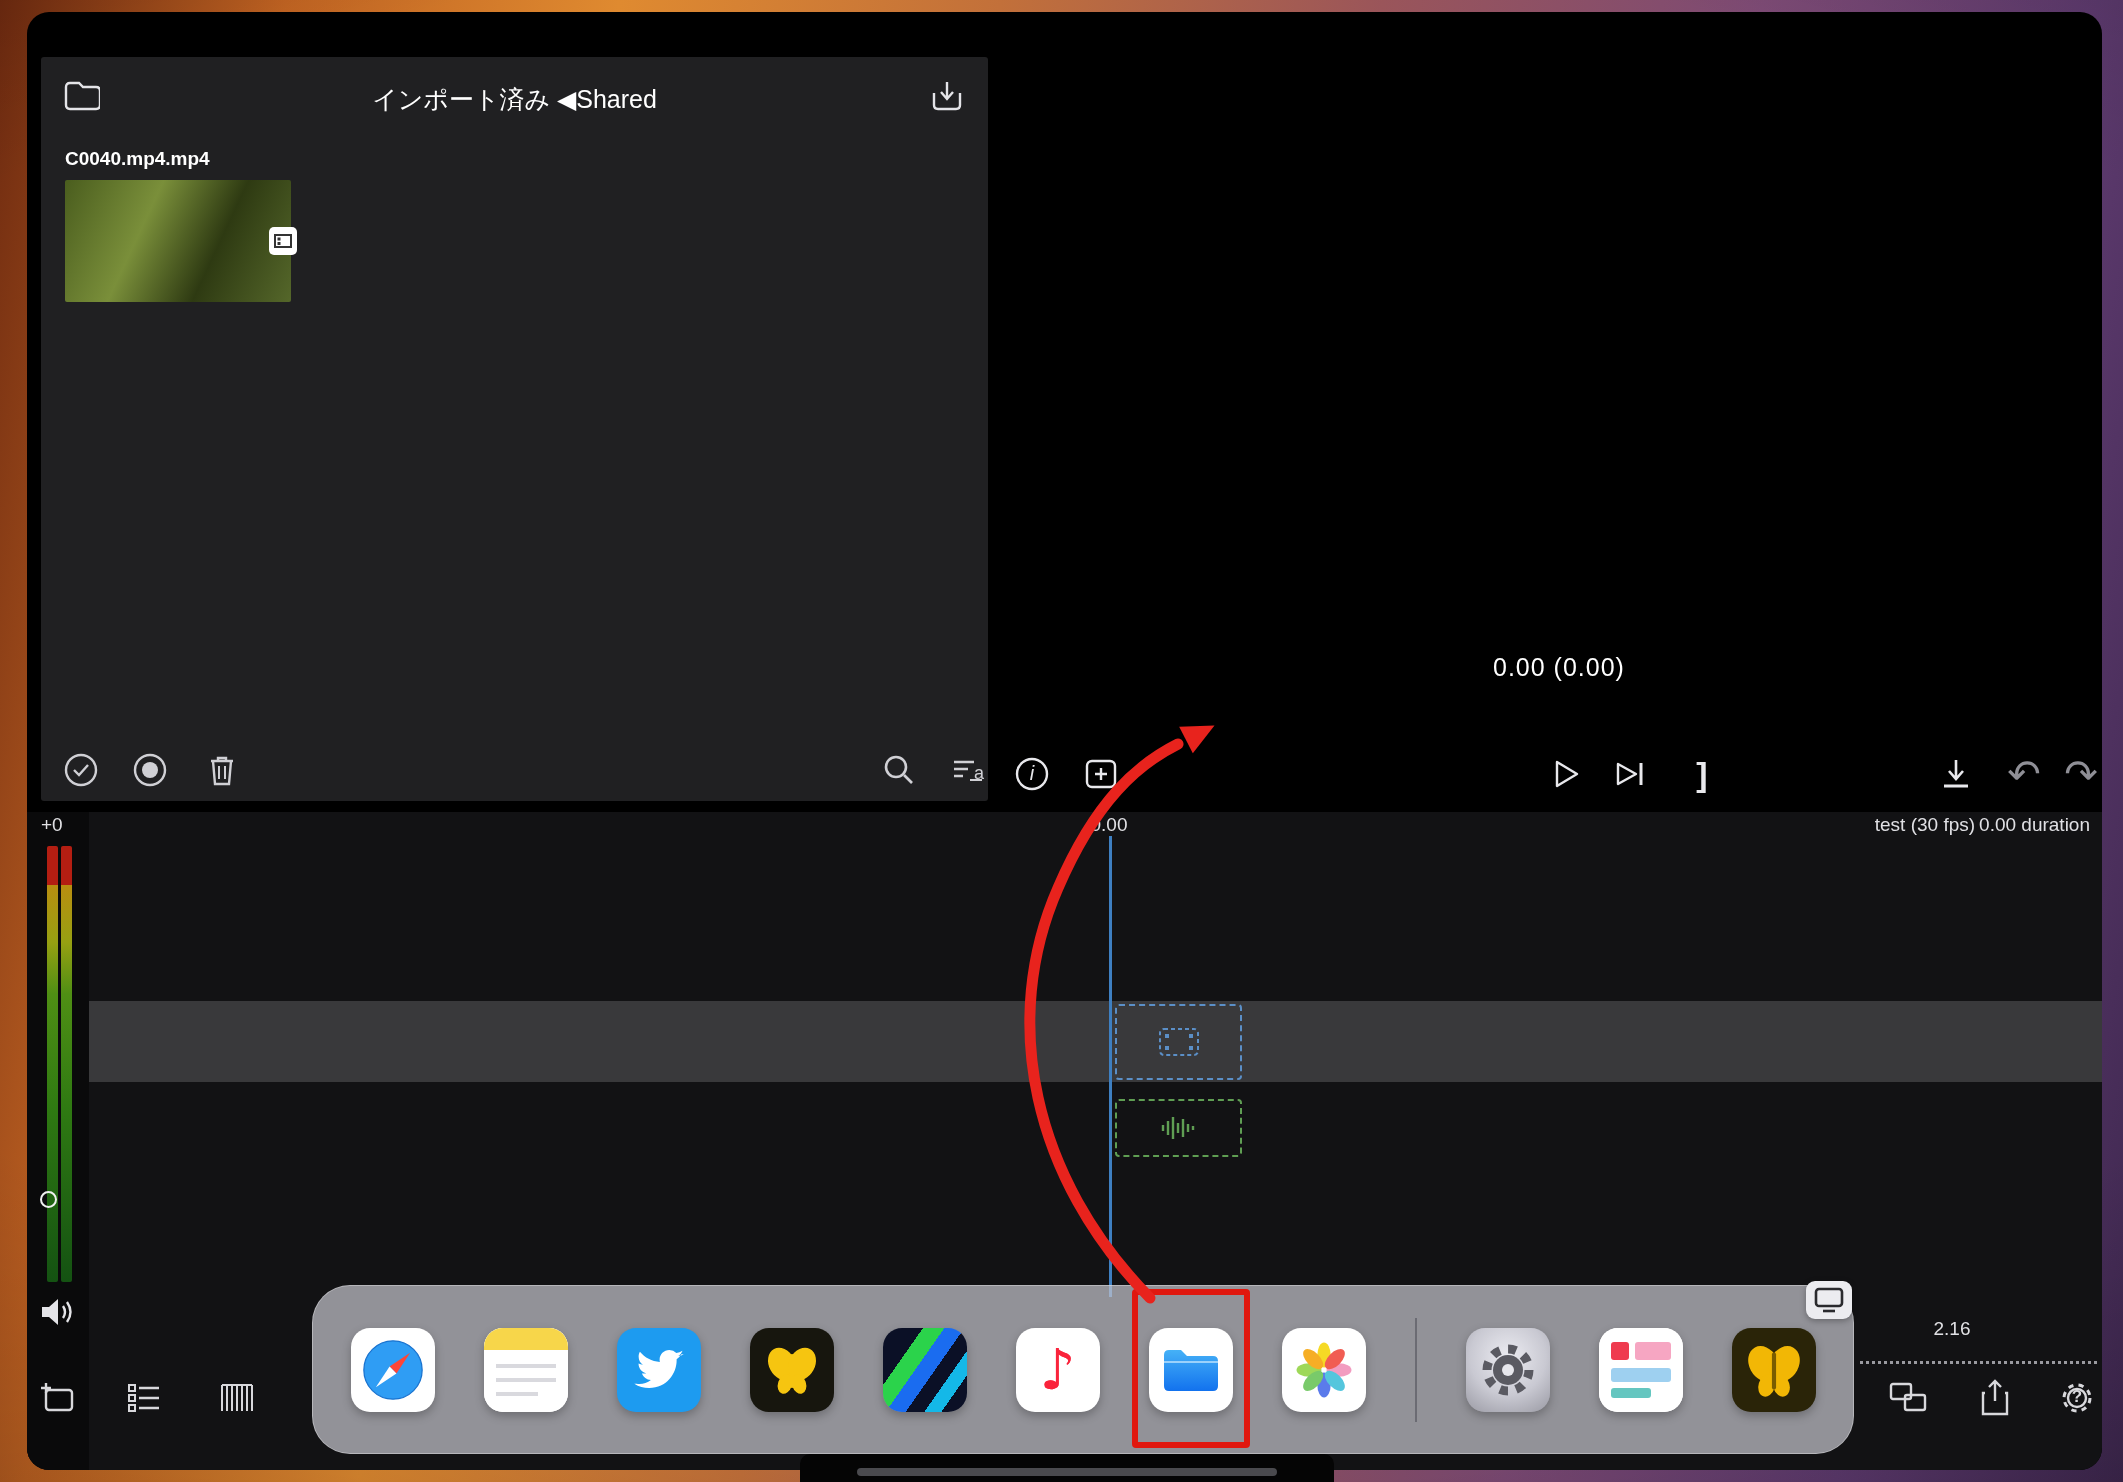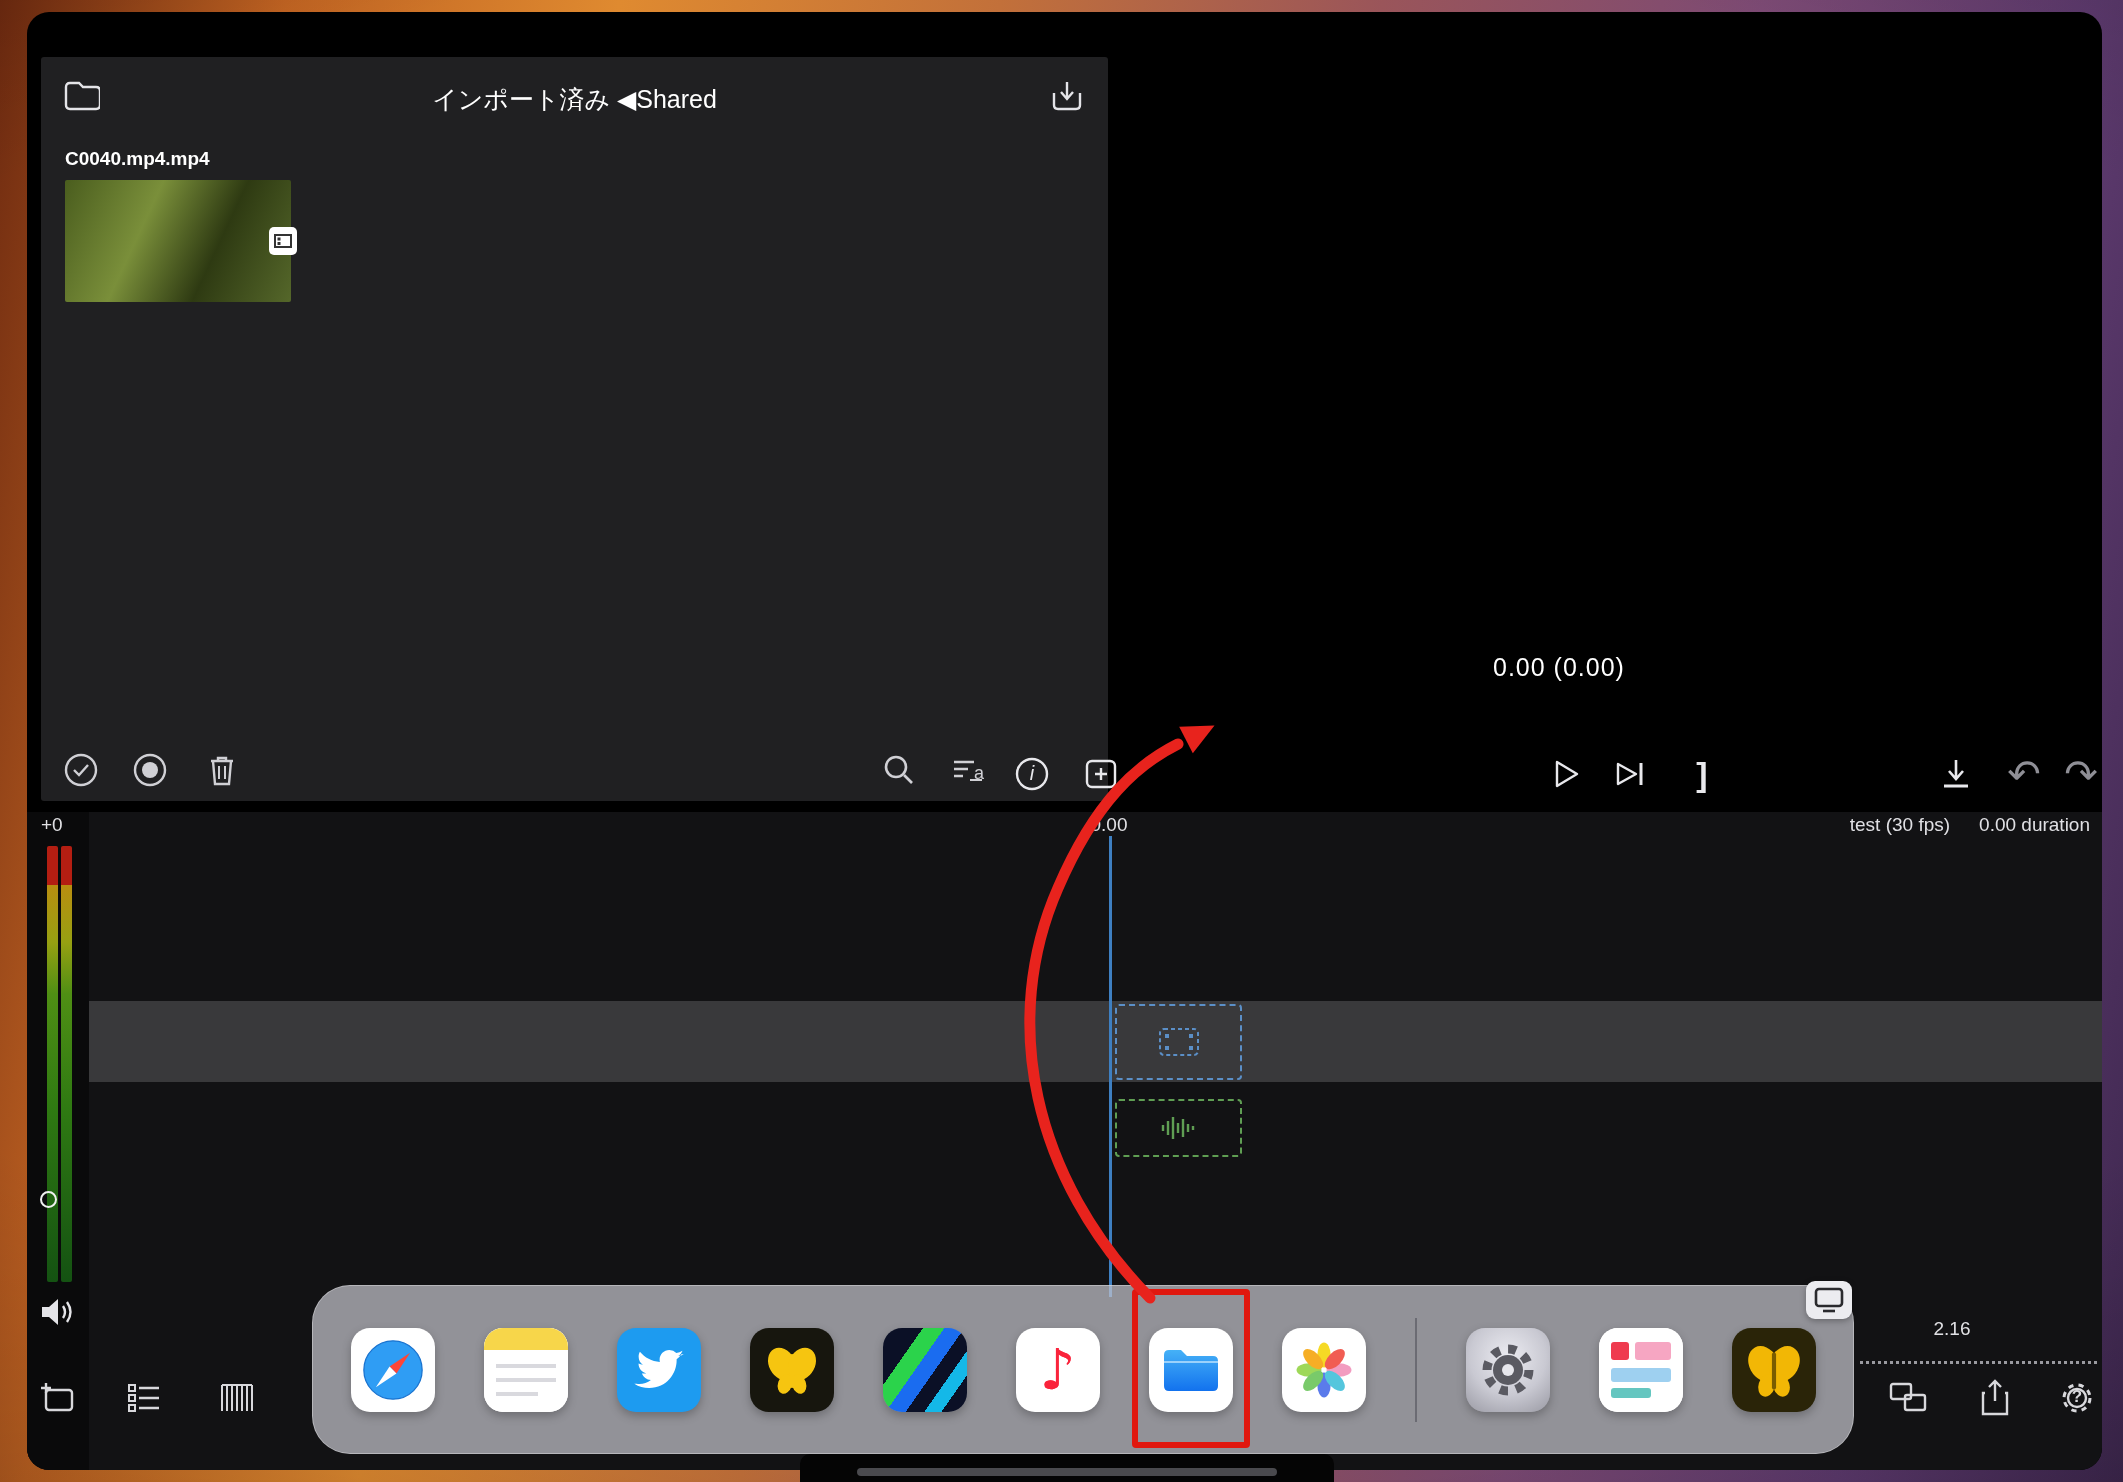--- a/index.html
+++ b/index.html
@@ -8,21 +8,21 @@
   #stage{position:relative;width:2123px;height:1482px;overflow:hidden;
     background:linear-gradient(100deg,#6e2a10 0%,#c06322 12%,#df8a30 26%,#c2703a 42%,#9a555a 58%,#7c4a74 74%,#5d3a6e 88%,#3f2850 100%);}
   #stage::before{content:"";position:absolute;inset:0;
     background:radial-gradient(120% 90% at 50% 45%, rgba(0,0,0,0) 55%, rgba(0,0,0,.35) 100%);pointer-events:none;}
   .abs{position:absolute;}
 
   
   .app-window{position:absolute;left:27px;top:12px;width:2075px;height:1458px;background:#000;border-radius:22px;overflow:hidden;}
 
   
-  .library{position:absolute;left:14px;top:45px;width:1067px;height:744px;background:#202022;border-radius:3px;}
+  .library{position:absolute;left:14px;top:45px;width:947px;height:744px;background:#202022;border-radius:3px;}
   .lib-header{position:absolute;left:0;top:0;right:0;height:78px;}
   .lib-title{position:absolute;left:0;right:0;top:26px;text-align:center;color:#fff;font-size:25px;}
   .icon-btn{display:flex;align-items:center;justify-content:center;width:46px;height:46px;color:#e4e4e8;}
   .clip-grid{position:absolute;left:24px;top:90px;width:913px;display:flex;flex-wrap:wrap;column-gap:114px;}
   .clip-cell{width:226px;margin-bottom:20px;}
   .clip-name{color:#fff;font-size:19px;height:24px;line-height:24px;margin-bottom:9px;white-space:nowrap;overflow:hidden;font-weight:bold;}
   .thumb{position:relative;width:226px;height:122px;border-radius:2px;}
   .thumb-1{background:linear-gradient(115deg,#4a5d1e 0%,#7a8f3a 35%,#2e3a12 65%,#55672a 100%);}
   .thumb-2{background:linear-gradient(105deg,#8a9a4e 0%,#5d6e2a 40%,#8fa052 65%,#3c4a16 100%);}
   .thumb-3{background:linear-gradient(100deg,#3e4e18 0%,#6d7f35 30%,#27330e 60%,#5d7029 85%);}
@@ -215,21 +215,21 @@
     </div>
     <div class="pv-icon muted" style="left:2032px;">
       <span style="font-size:40px;font-family:'DejaVu Sans',sans-serif;">↷</span>
     </div>
 
     <div class="timeline">
       <div class="tl-leftcol"></div>
 
       <div class="tl-label abs" style="left:14px;top:2px;">+0</div>
       <div class="tl-label abs" style="left:1051px;top:2px;width:62px;text-align:center;">0.00</div>
-      <div class="abs" style="right:12px;top:2px;display:flex;gap:29px;">
+      <div class="abs" style="right:12px;top:2px;display:flex;gap:4px;">
         <span class="tl-label">test (30 fps)</span>
         <span class="tl-label">0.00 duration</span>
       </div>
 
       <div class="meter"></div>
       <div class="meter meter2"></div>
       <div class="gain-knob"></div>
 
       <div class="track-band"></div>
       <div class="playhead"></div>

